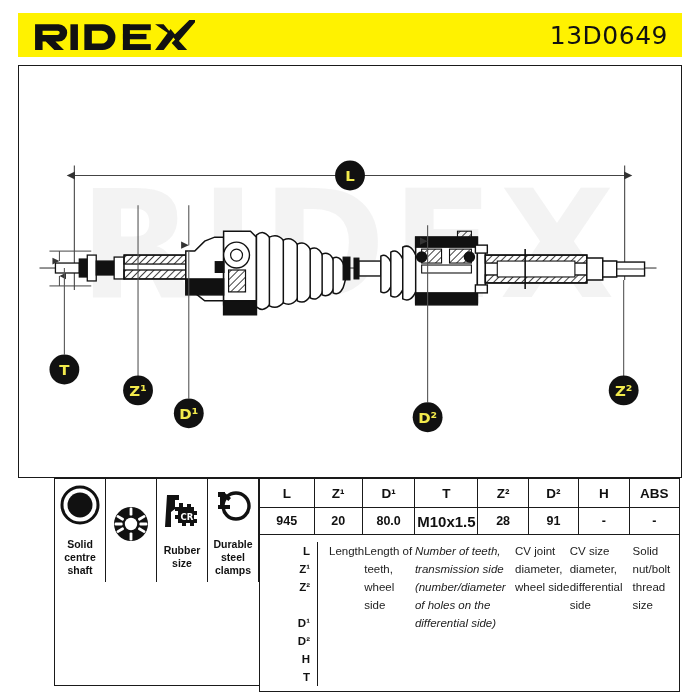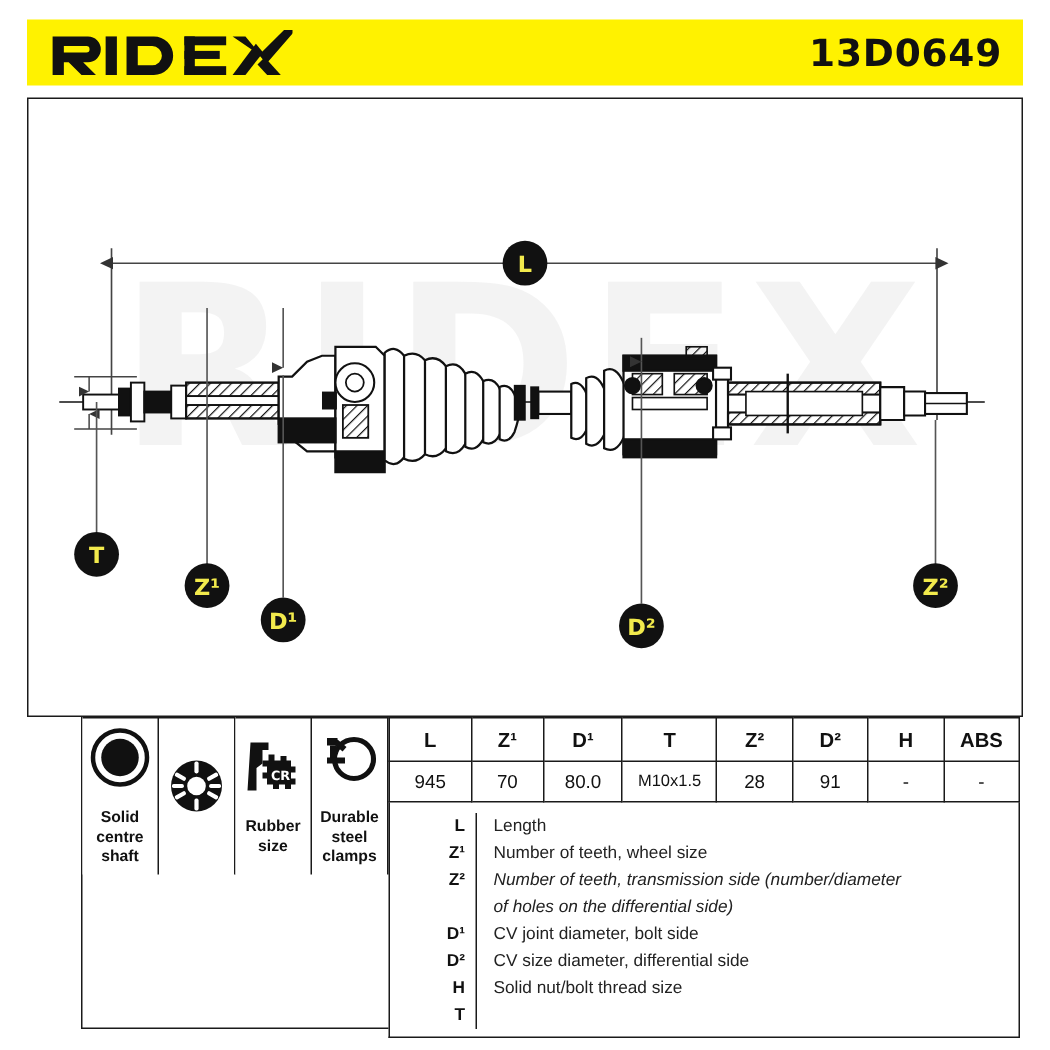--- a/index.html
+++ b/index.html
@@ -22,21 +22,21 @@
     width: 664px; height: 44px;
     background: #fff200;
     display: flex;
     align-items: center;
     justify-content: space-between;
     padding: 0 14px 0 16px;
   }
   #logo { height: 30px; display: block; }
   #part-number {
     font-size: 25px;
-    font-weight: bold;
+    font-weight: normal;
     color: #111111;
     letter-spacing: 0.5px;
     font-family: "DejaVu Sans", sans-serif;
   }
 
   
   #drawing-panel {
     position: absolute;
     left: 18px; top: 65px;
     width: 664px; height: 413px;
@@ -102,44 +102,43 @@
     color: #111;
   }
   #spec-table th {
     height: 29px;
     font-size: 13.5px;
     font-weight: bold;
   }
   #spec-table td {
     height: 27px;
     font-size: 12.5px;
-    font-weight: normal;
-  }
-  #spec-table td.small { font-size: 11px; }
+    font-weight: bold;
+  }
+  #spec-table td.small { font-size: 15px; }
 
   #legend-wrap {
     flex: 1;
     border-left: 1px solid #1a1a1a;
     border-right: 1px solid #1a1a1a;
     border-bottom: 1px solid #1a1a1a;
     display: flex;
     padding: 7px 0 5px 0;
   }
   #legend-keys {
     width: 58px;
     display: flex;
     flex-direction: column;
     align-items: flex-end;
     padding-right: 7px;
     border-right: 1px solid #1a1a1a;
   }
   #legend-defs {
     flex: 1;
     display: flex;
-    flex-direction: column;
     padding-left: 11px;
   }
   .legend-key {
     font-size: 11.5px;
     font-weight: bold;
     color: #111;
     line-height: 18px;
     height: 18px;
   }
   .legend-key.tall { height: 36px; }
@@ -420,21 +419,21 @@
             <th>T</th>
             <th>Z²</th>
             <th>D²</th>
             <th>H</th>
             <th>ABS</th>
           </tr>
         </thead>
         <tbody>
           <tr>
             <td>945</td>
-            <td>70</td>
+            <td>20</td>
             <td>80.0</td>
             <td class="small">M10x1.5</td>
             <td>28</td>
             <td>91</td>
             <td>-</td>
             <td>-</td>
           </tr>
         </tbody>
       </table>
 
@@ -443,24 +442,24 @@
           <span class="legend-key">L</span>
           <span class="legend-key">Z¹</span>
           <span class="legend-key tall">Z²</span>
           <span class="legend-key">D¹</span>
           <span class="legend-key">D²</span>
           <span class="legend-key">H</span>
           <span class="legend-key">T</span>
         </div>
         <div id="legend-defs">
           <span class="legend-def">Length</span>
-          <span class="legend-def">Number of teeth, wheel size</span>
+          <span class="legend-def">Length of teeth, wheel side</span>
           <span class="legend-def tall">Number of teeth, transmission side (number/diameter
 of holes on the differential side)</span>
-          <span class="legend-def">CV joint diameter, bolt side</span>
+          <span class="legend-def">CV joint diameter, wheel side</span>
           <span class="legend-def">CV size diameter, differential side</span>
           <span class="legend-def">Solid nut/bolt thread size</span>
         </div>
       </div>
 
     </div>
   </div>
 </div>
 
 </body></html>

